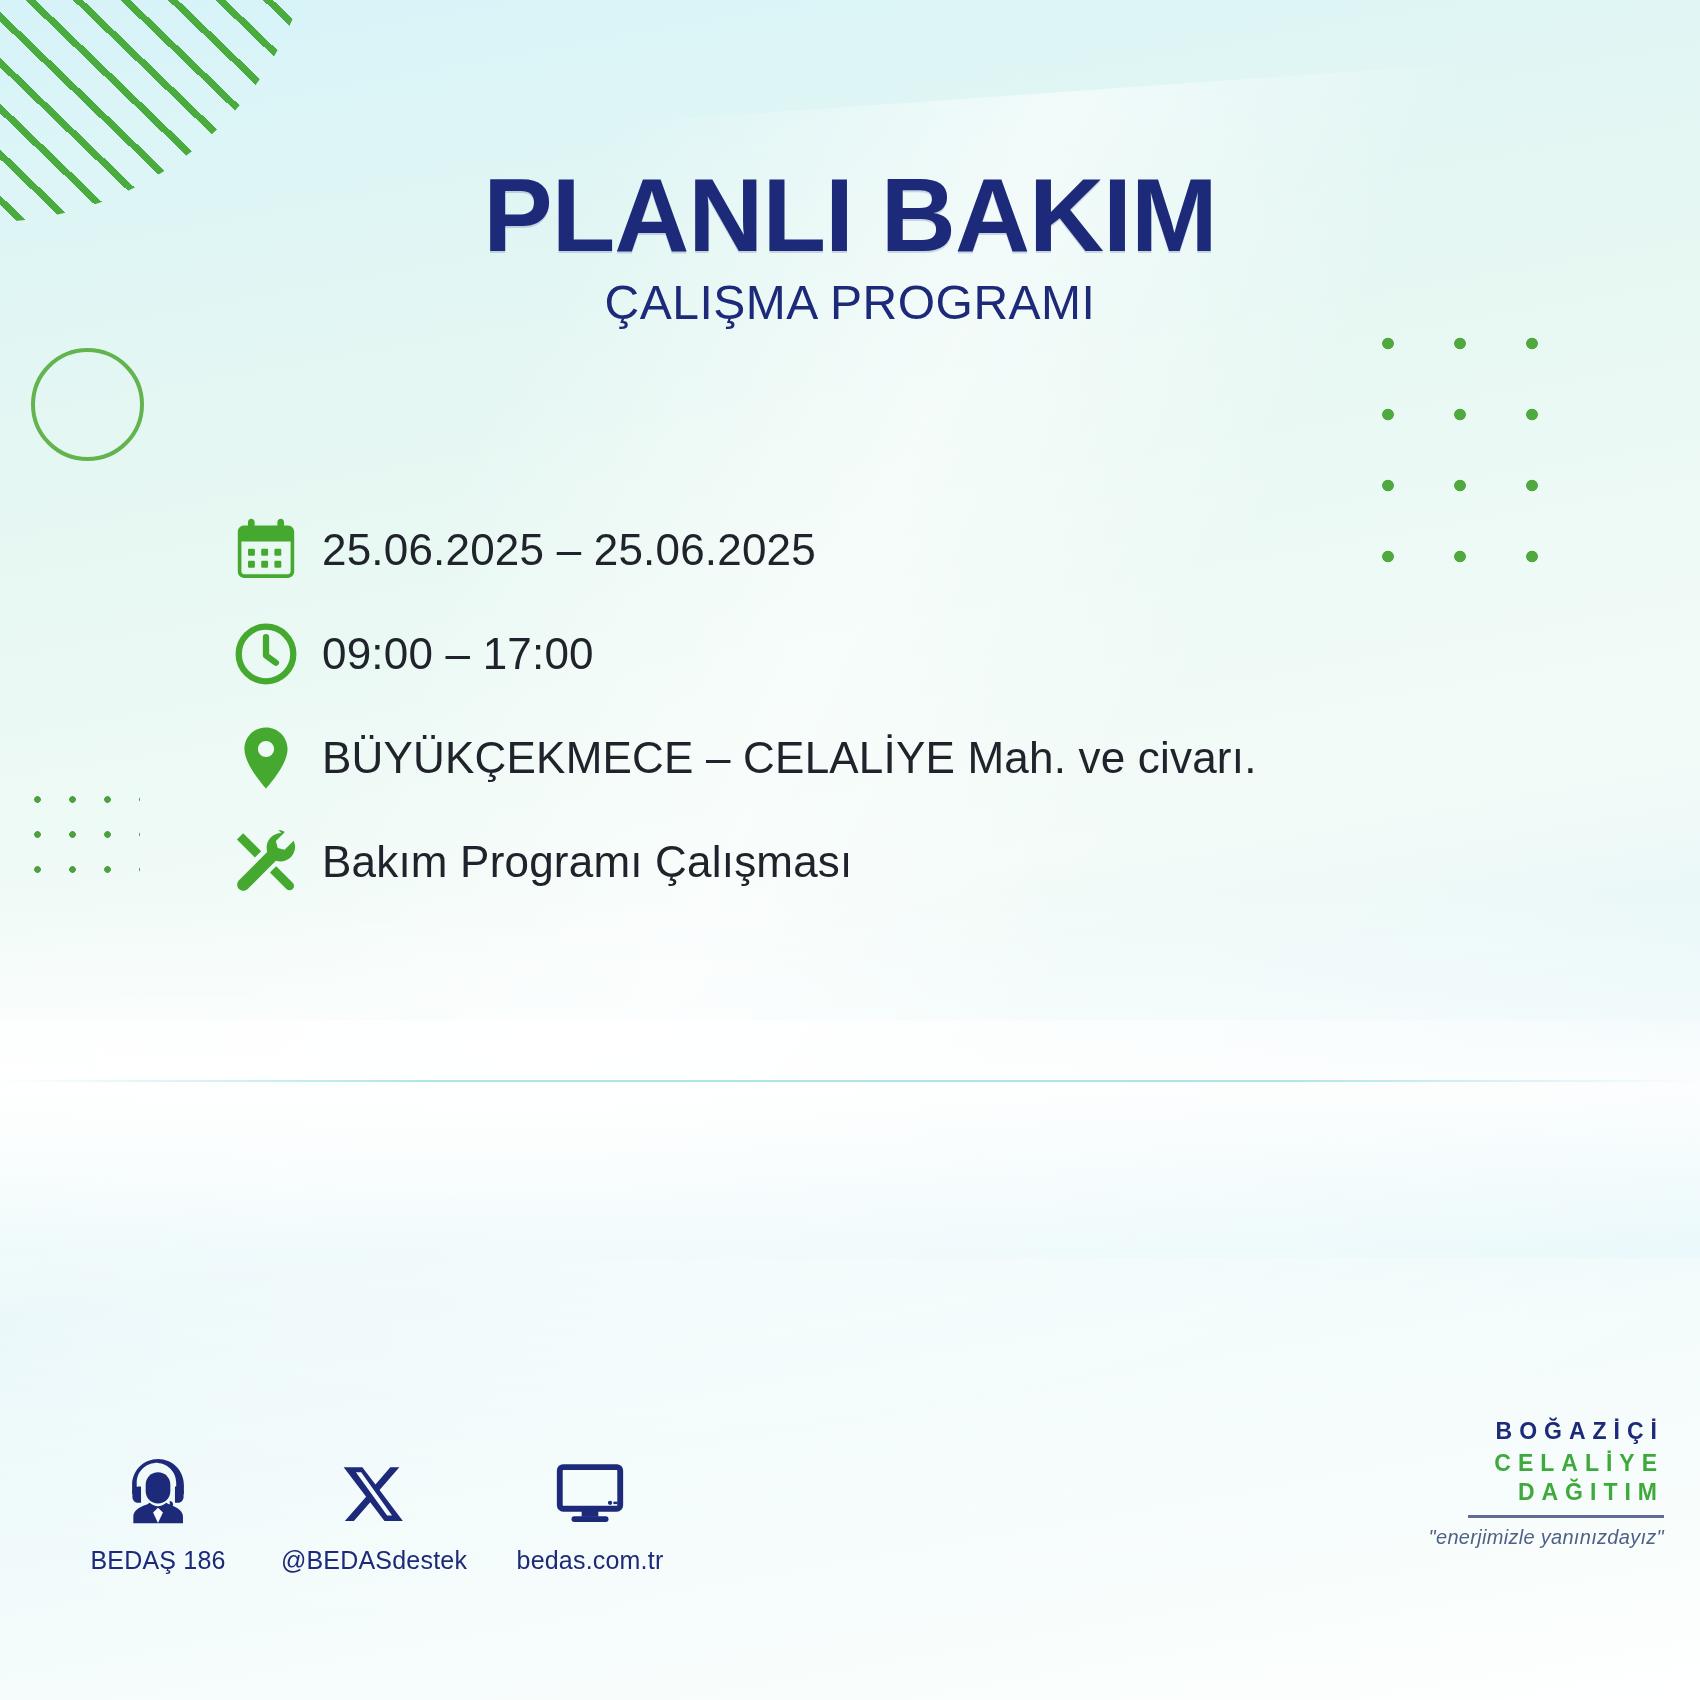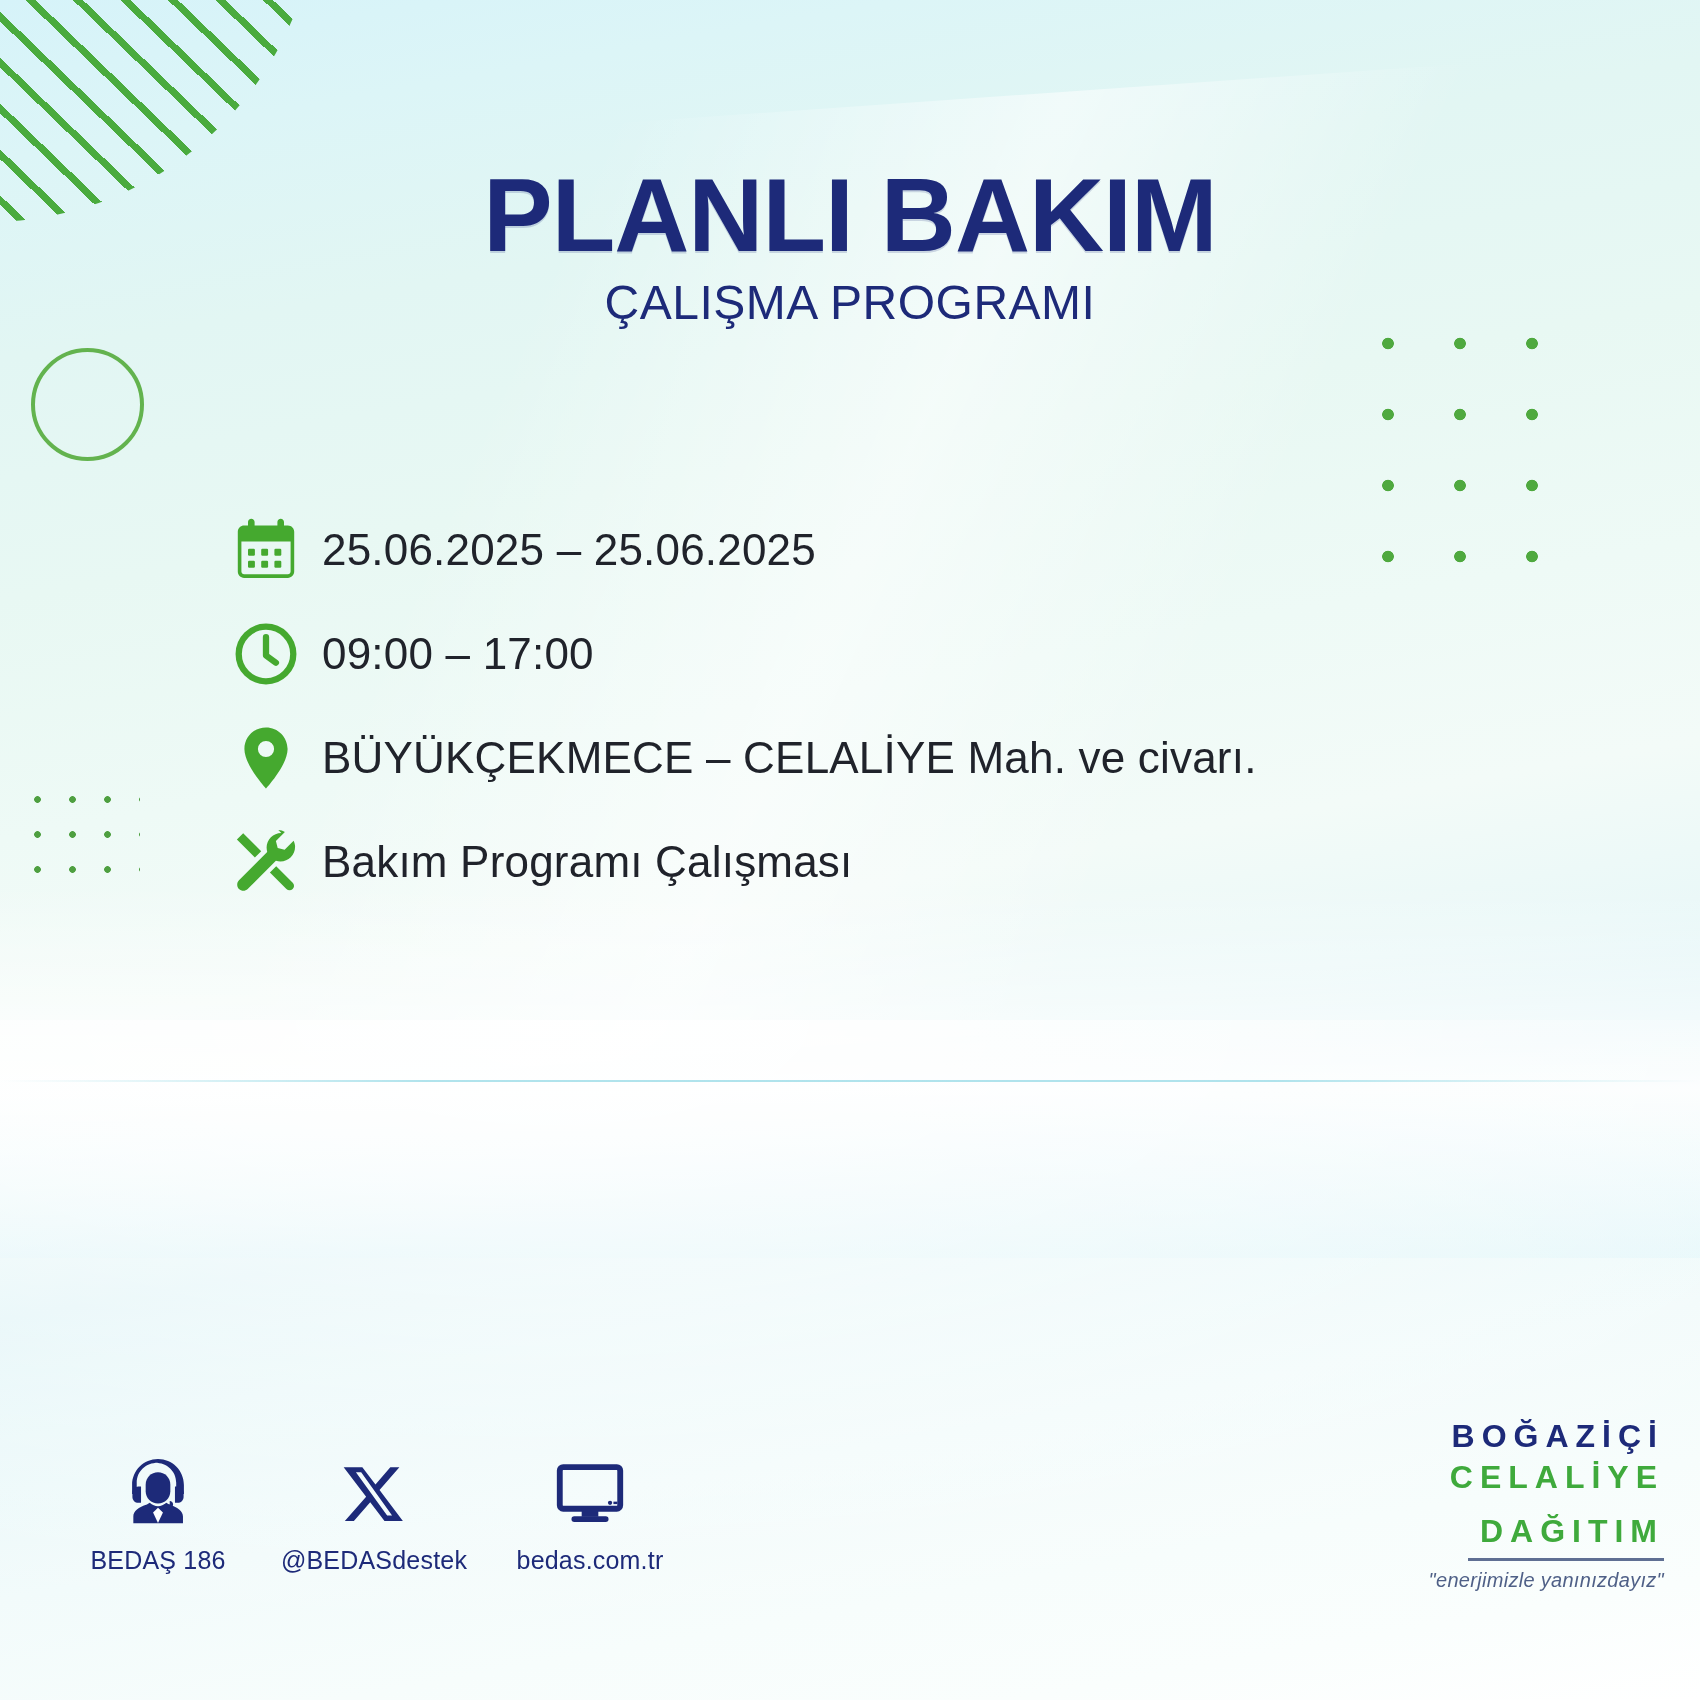--- a/index.html
+++ b/index.html
@@ -207,28 +207,28 @@
   }
 
   .brand {
     position: absolute;
     right: 36px;
     top: 1420px;
     text-align: right;
     line-height: 1;
   }
   .brand-line {
-    font-size: 32px;
+    font-size: 23px;
     font-weight: 700;
     letter-spacing: 7px;
     white-space: nowrap;
   }
   .brand-1 { color: #1d2a79; }
   .brand-2 { color: #3faa3c; margin-top: 9px; }
-  .brand-3 { color: #3faa3c; margin-top: 22px; }
+  .brand-3 { color: #3faa3c; margin-top: 6px; }
   .brand-rule {
     height: 3px;
     background: #5f6f93;
     margin: 11px 0 0 auto;
     width: 196px;
   }
   .brand-tag {
     font-size: 20px;
     font-style: italic;
     color: #4f6087;

